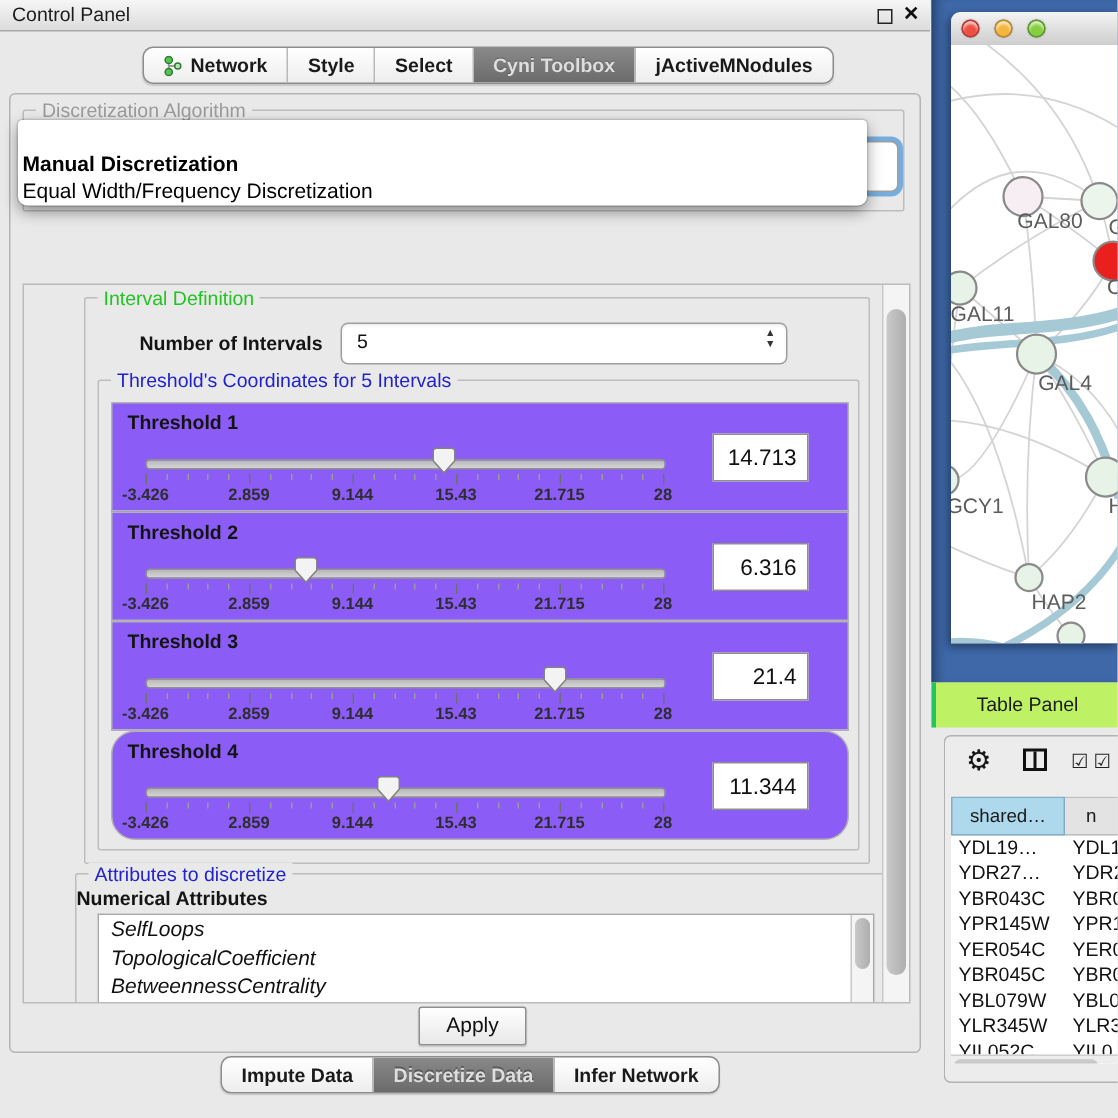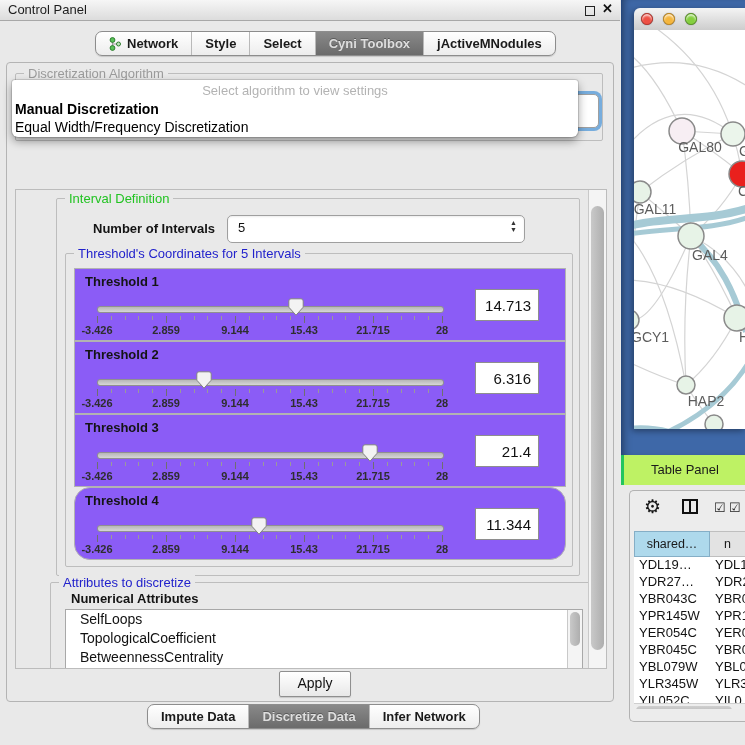--- a/index.html
+++ b/index.html
@@ -73,21 +73,21 @@
   .tick{position:absolute;width:1px;background:#6f6f6f;}
   .tick.major{top:47px;height:7px;}
   .tick.minor{top:47px;height:4px;background:#9a9a9a;}
   .tick-lbl{position:absolute;top:55px;transform:translateX(-50%);font-size:11px;font-weight:600;color:#2e2e2e;}
   .thr-value{position:absolute;right:26px;top:20px;width:64px;height:32px;background:#fff;
              border:1px solid #8e8e8e;font-size:15px;color:#111;text-align:right;
              line-height:32px;padding-right:7px;box-sizing:border-box;}
 
   
   #attr-list{position:absolute;background:#fff;border:1px solid #a8a8a8;overflow:hidden;}
-  .attr-item{font-size:14px;color:#111;line-height:19px;padding-left:14px;white-space:nowrap;}
+  .attr-item{font-size:14px;color:#111;line-height:19px;padding-left:8px;white-space:nowrap;font-style:italic;}
 
   
   #apply-btn{left:272px;top:608px;width:70px;height:24px;border:1px solid #8f8f8f;border-radius:2px;
              background:linear-gradient(#ffffff,#e8e8e8);font-size:14px;color:#111;text-align:center;
              line-height:23px;box-shadow:0 1px 1px rgba(0,0,0,.15);}
   
 
   
   #net-frame{left:621px;top:0;width:124px;height:455px;background:#3e68a8;
              border-left:1px solid #24477e;box-shadow:inset 6px 0 8px -5px rgba(0,0,0,.45);}
@@ -345,21 +345,21 @@
                   <path d="M3 0.8 h10 q2.2 0 2.2 2.2 v6.2 l-7.2 8 l-7.2 -8 v-6.2 q0 -2.2 2.2 -2.2 z" fill="#f3f3f3" stroke="#828282" stroke-width="1"></path>
                 </svg></div>
               <div class="thr-value">11.344</div>
             </div>
           </div>
       </div>
     </div>
 
     <div class="groupbox" style="left:34px;top:392px;width:548px;height:96px;">
       <span class="gtitle blue">Attributes to discretize</span>
-      <div style="position:absolute;left:20px;top:8px;font-size:13px;font-weight:bold;color:#141414;">Numerical Attributes</div>
+      <div style="position:absolute;left:0;top:8px;font-size:13px;font-weight:bold;color:#141414;">Numerical Attributes</div>
       <div id="attr-list" style="left:14px;top:26px;width:516px;height:58px;">
         <div class="vscroll" style="right:0;top:0;width:14px;height:58px;">
           <div class="vthumb" style="top:2px;height:34px;"></div>
         </div>
       <div class="attr-item">SelfLoops</div>
           <div class="attr-item">TopologicalCoefficient</div>
           <div class="attr-item">BetweennessCentrality</div>
         </div>
     </div>
 
@@ -492,16 +492,15 @@
         </div>
       </div>
     <div class="hscroll" style="left:0;top:172px;width:112px;height:13px;">
       <div class="hthumb" style="left:2px;width:96px;"></div>
     </div>
   </div>
 </div>
 
 <div class="abs" id="ghost-combo"></div>
 <div class="abs" id="alg-popup">
-  <div class="ph">Select algorithm to view settings</div>
   <div class="opt1">Manual Discretization</div>
   <div class="opt2">Equal Width/Frequency Discretization</div>
 </div>
 
 </body></html>

